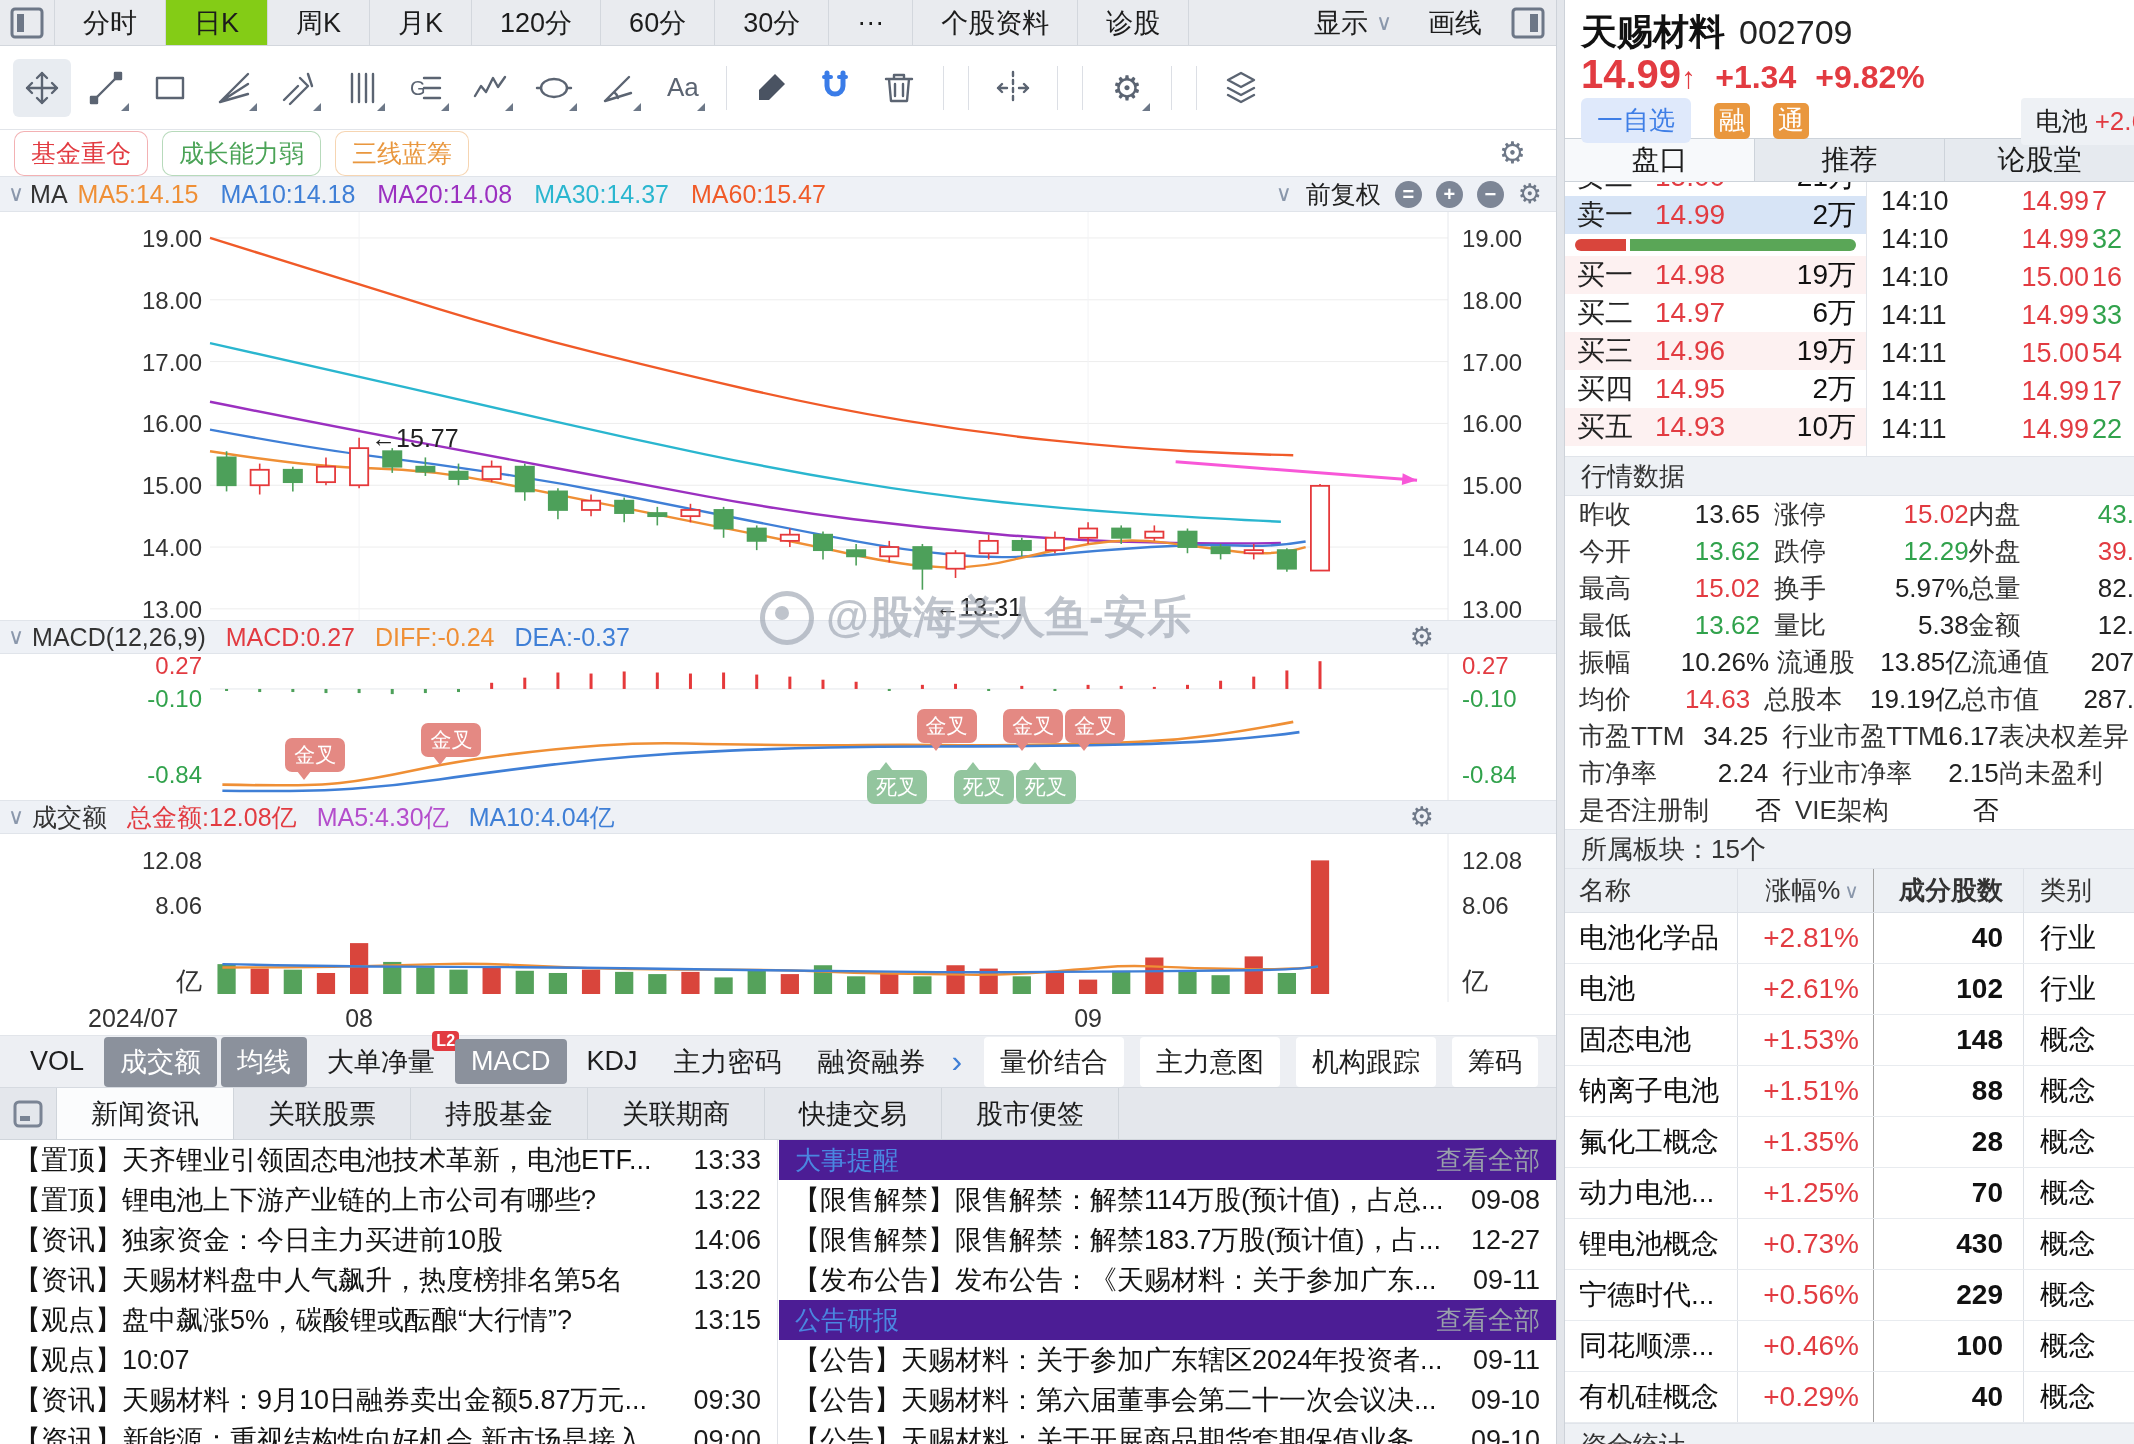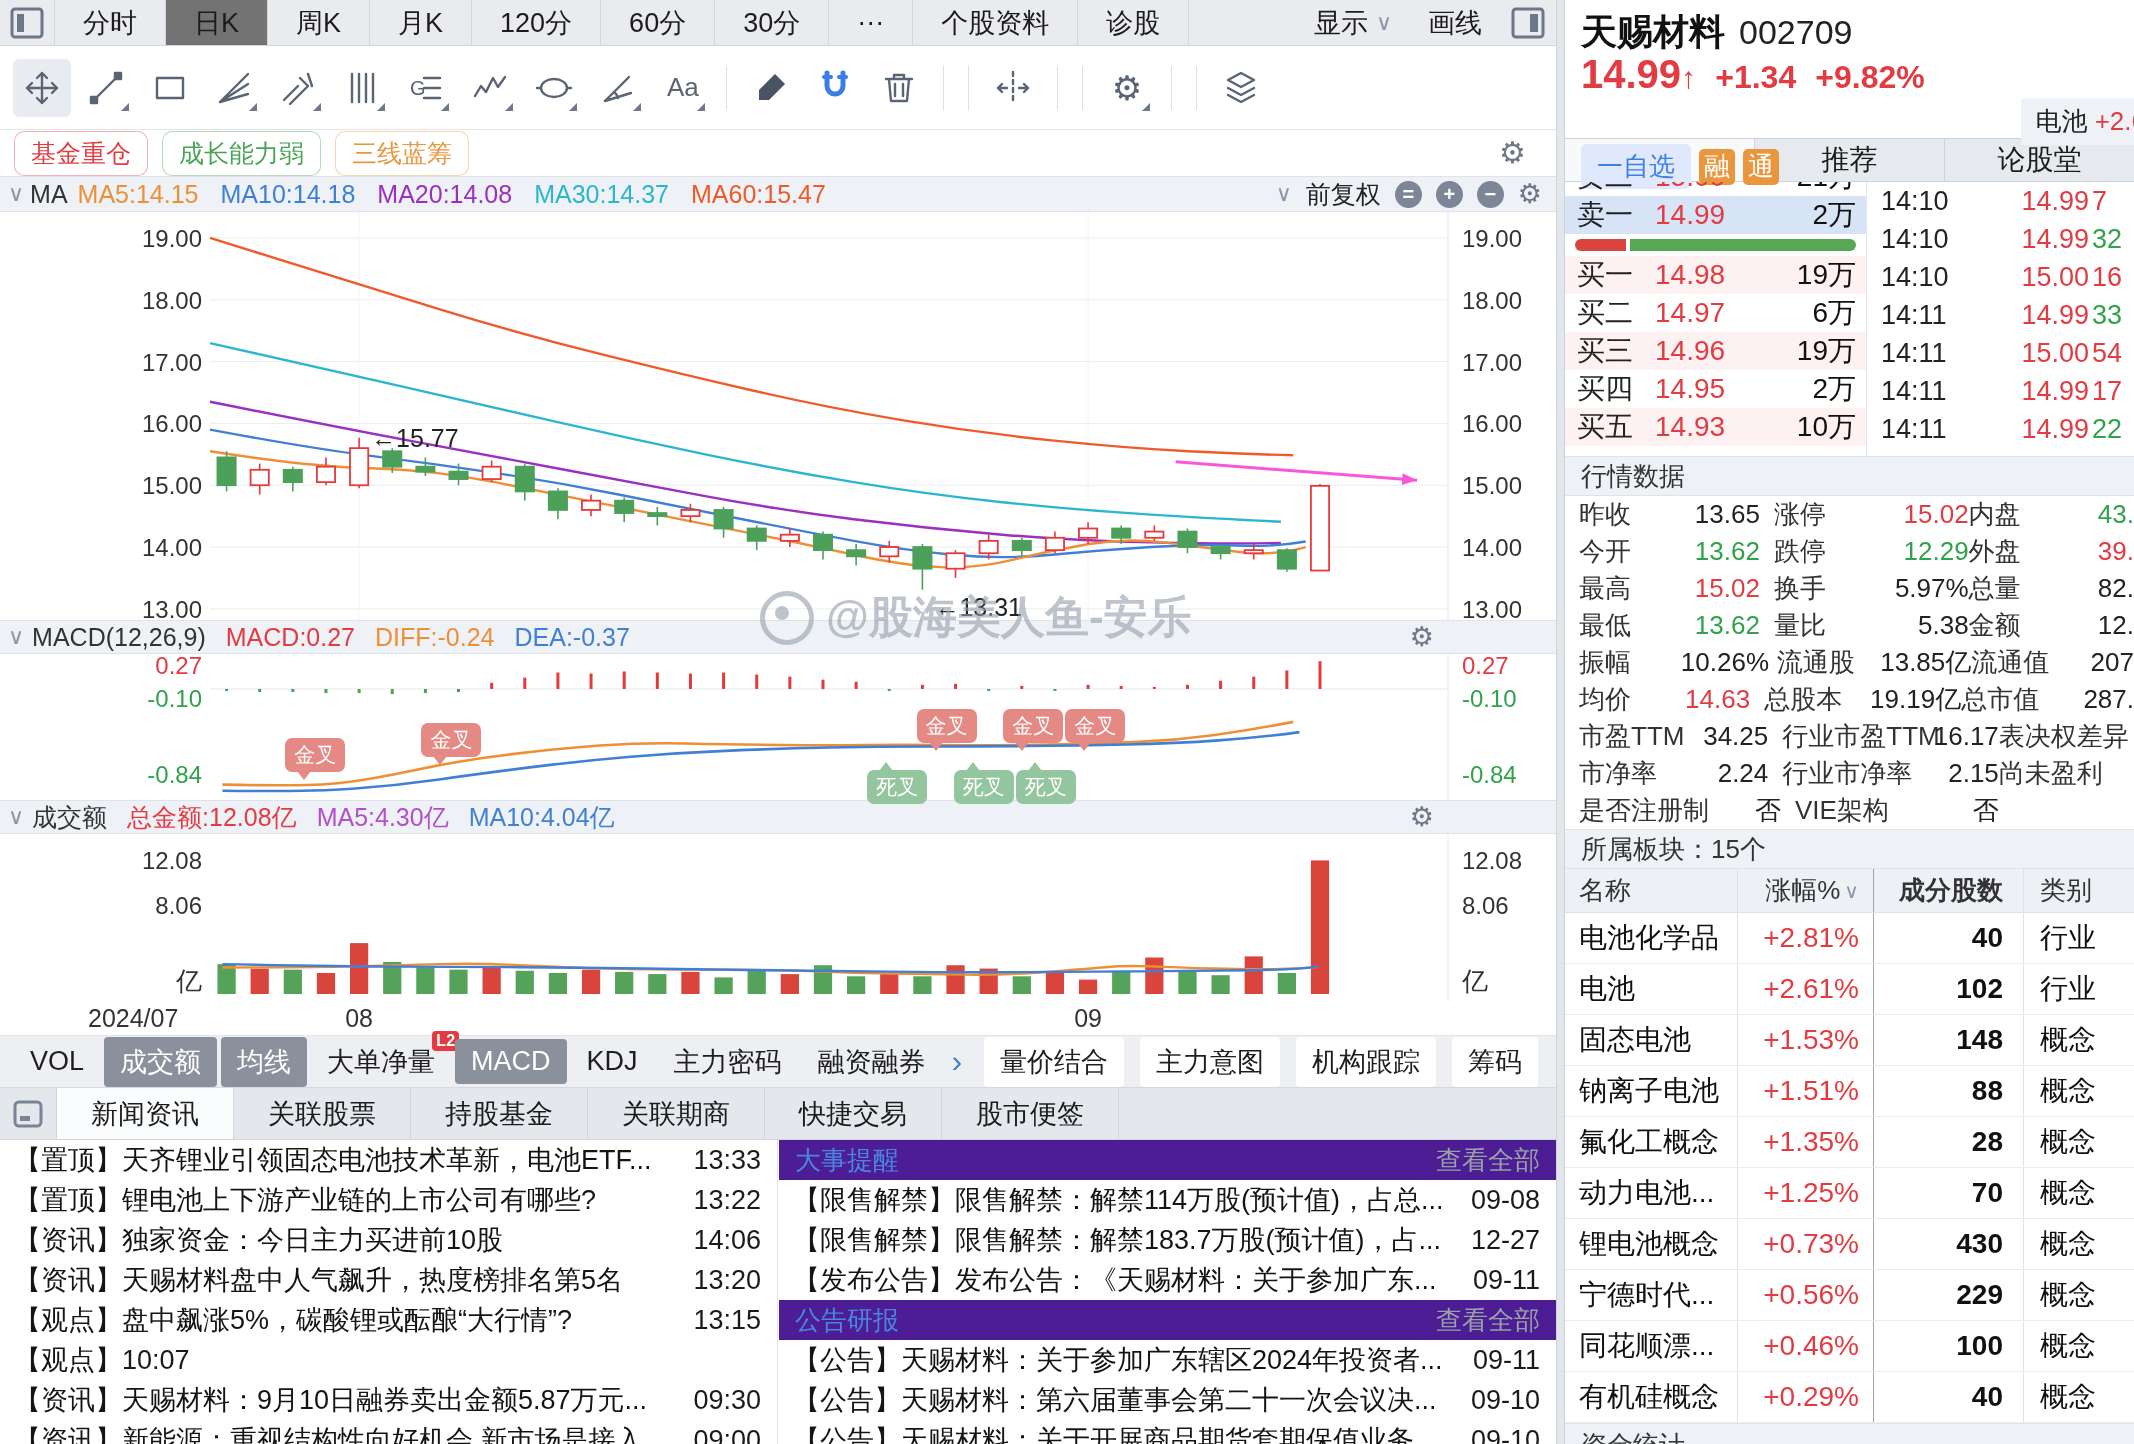--- a/index.html
+++ b/index.html
@@ -6,21 +6,21 @@
   #app{position:relative;width:2134px;height:1444px;overflow:hidden;background:#fff;
        font-family:"Liberation Sans","DejaVu Sans",sans-serif;color:#222;-webkit-font-smoothing:antialiased;}
   #left{position:absolute;left:0;top:0;width:1556px;height:1444px;background:#fff;}
   #vdiv{position:absolute;left:1556px;top:0;width:9px;height:1444px;background:#e3e6eb;border-left:1px solid #cdd2d9;border-right:1px solid #cdd2d9;box-sizing:border-box;}
   #right{position:absolute;left:1565px;top:0;width:569px;height:1444px;background:#fff;overflow:hidden;}
 
   
   .tabbar{position:absolute;left:0;top:0;width:1556px;height:46px;background:#e9ebef;border-bottom:1px solid #d3d7dd;display:flex;align-items:stretch;box-sizing:border-box;}
   .win-icon{width:54px;display:flex;align-items:center;justify-content:center;border-right:1px solid #d3d7dd;}
   .ptab{padding:0 28px;display:flex;align-items:center;font-size:27px;color:#1c1c1c;border-right:1px solid #d3d7dd;cursor:default;white-space:nowrap;}
-  .ptab.active{background:#737373;}
+  .ptab.active{background:#84cc16;}
   .tab-spacer{flex:1;}
   .disp-btn{display:flex;align-items:center;gap:8px;padding:0 18px;font-size:27px;color:#1c1c1c;}
   .chev{color:#8a97ab;font-size:22px;}
   .panel-icon{width:56px;display:flex;align-items:center;justify-content:center;}
 
   
   .drawbar{position:absolute;left:0;top:46px;width:1556px;height:84px;background:#fff;border-bottom:1px solid #e2e5ea;display:flex;align-items:center;padding-left:10px;box-sizing:border-box;}
   .dtool{width:58px;height:58px;display:flex;align-items:center;justify-content:center;position:relative;margin:0 3px;border-radius:6px;}
   .dtool.active{background:#e8ecf1;}
   .dtool .caret{position:absolute;right:6px;bottom:6px;width:0;height:0;border-left:8px solid transparent;border-bottom:8px solid #6d7888;}
@@ -88,21 +88,21 @@
   .sec-head .st{color:#4a86e0;}
   .sec-head .more{margin-left:auto;color:#98a0aa;}
 
   
   .rp-head{position:relative;height:138px;}
   .rp-title{position:absolute;left:16px;top:8px;font-size:36px;font-weight:bold;color:#111;}
   .rp-code{font-weight:normal;color:#222;font-size:34px;margin-left:14px;}
   .rp-price-row{position:absolute;left:16px;top:52px;font-size:40px;font-weight:bold;color:#e23b41;}
   .rp-chg{font-size:32px;margin-left:8px;font-weight:bold;}
   .rp-arrow{font-size:30px;}
-  .rp-btns{position:absolute;left:16px;top:98px;display:flex;align-items:center;gap:8px;margin-top:46px;}
+  .rp-btns{position:absolute;left:16px;top:98px;display:flex;align-items:center;gap:23px;}
   .btn-watch{background:#dfe9fb;color:#3e7ee6;font-size:26px;padding:5px 16px;border-radius:6px;}
   .btn-sq{background:#e9973e;color:#fff;font-size:26px;width:36px;height:36px;border-radius:5px;display:flex;align-items:center;justify-content:center;}
   .sector-tag{position:absolute;right:-26px;top:98px;background:#eef1f5;font-size:26px;padding:6px 14px;border-radius:4px;white-space:nowrap;}
   .sector-tag .up{color:#e23b41;}
 
   .rp-tabs{height:44px;display:flex;background:#e6eaef;border-top:1px solid #cdd3da;border-bottom:1px solid #cdd3da;box-sizing:border-box;}
   .rp-tab{flex:1;display:flex;align-items:center;justify-content:center;font-size:28px;color:#1c1c1c;border-right:1px solid #cdd3da;}
   .rp-tab:last-child{border-right:none;}
   .rp-tab.active{background:#f7f9fb;}
 

